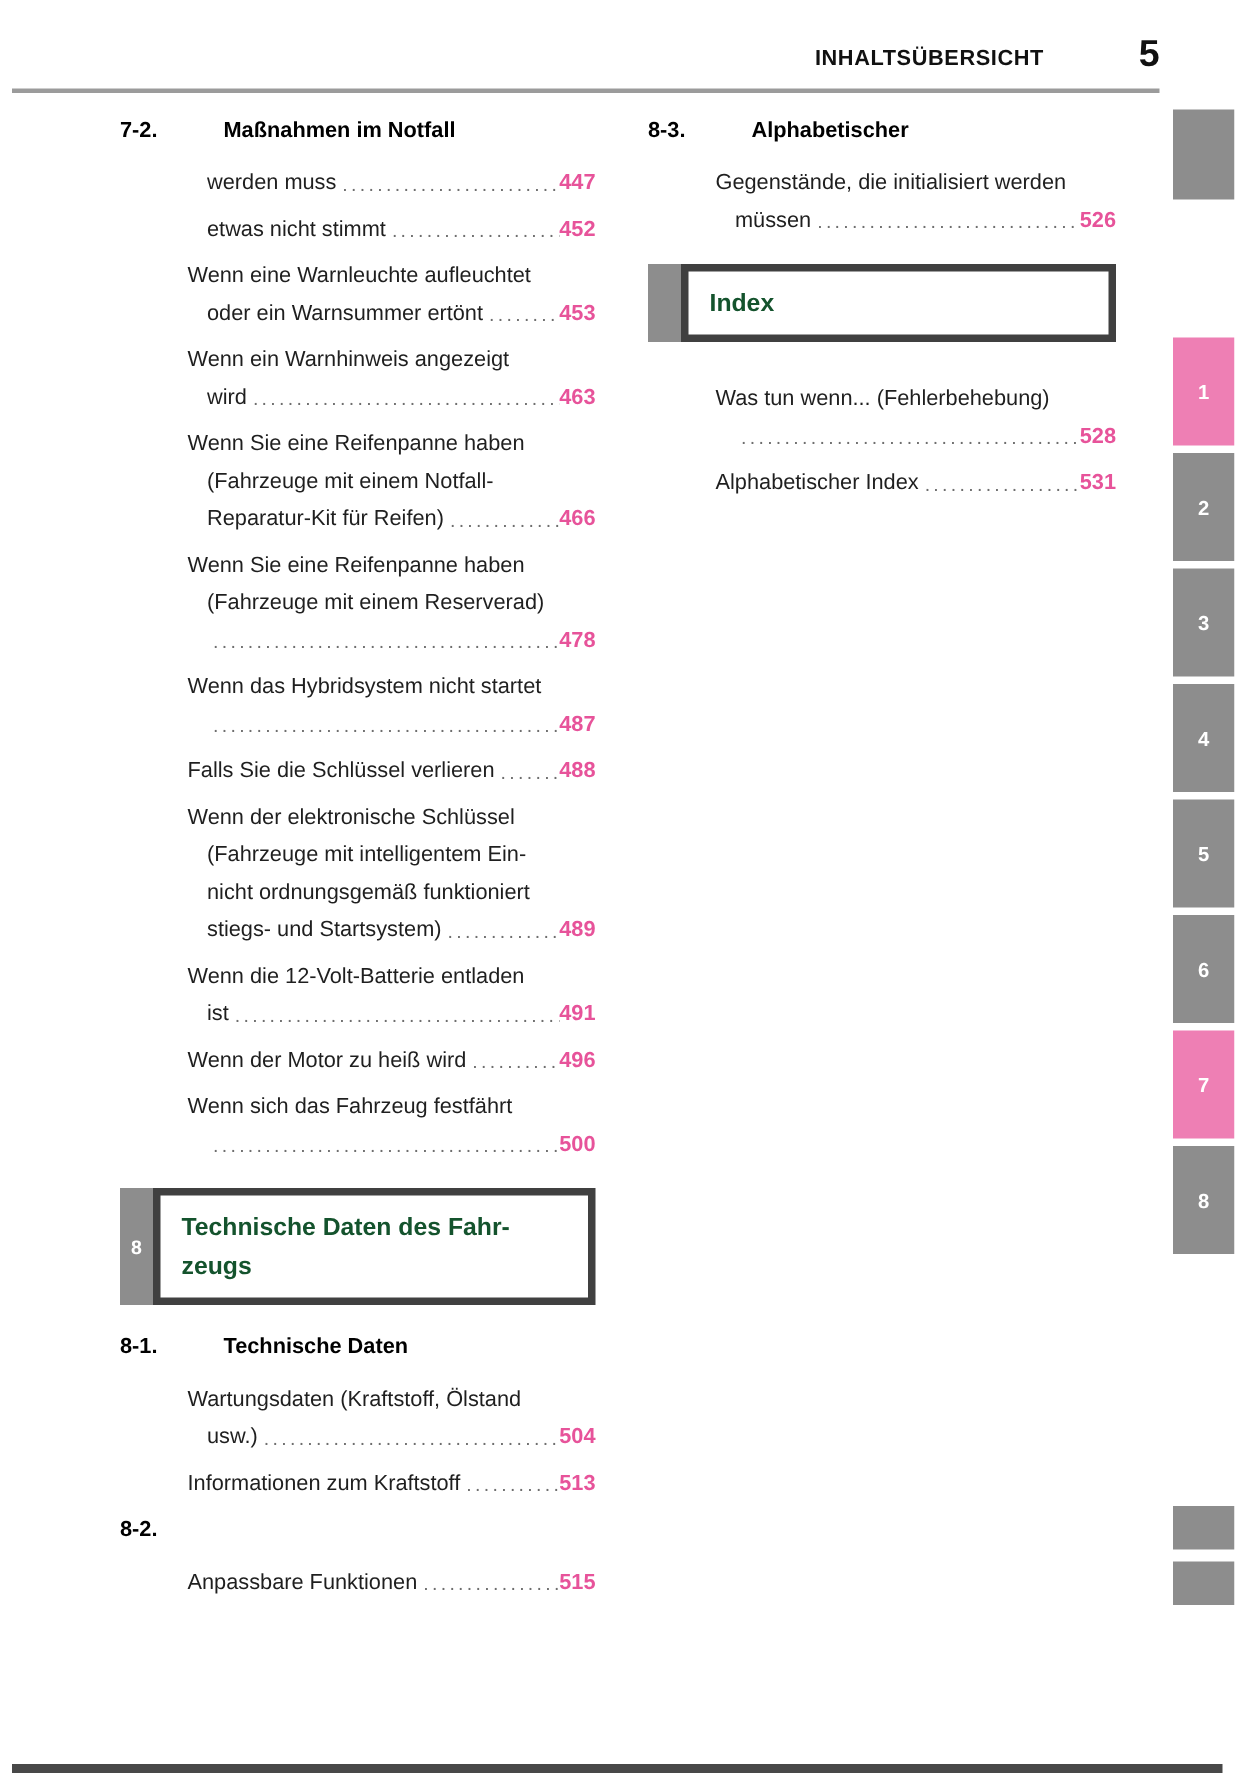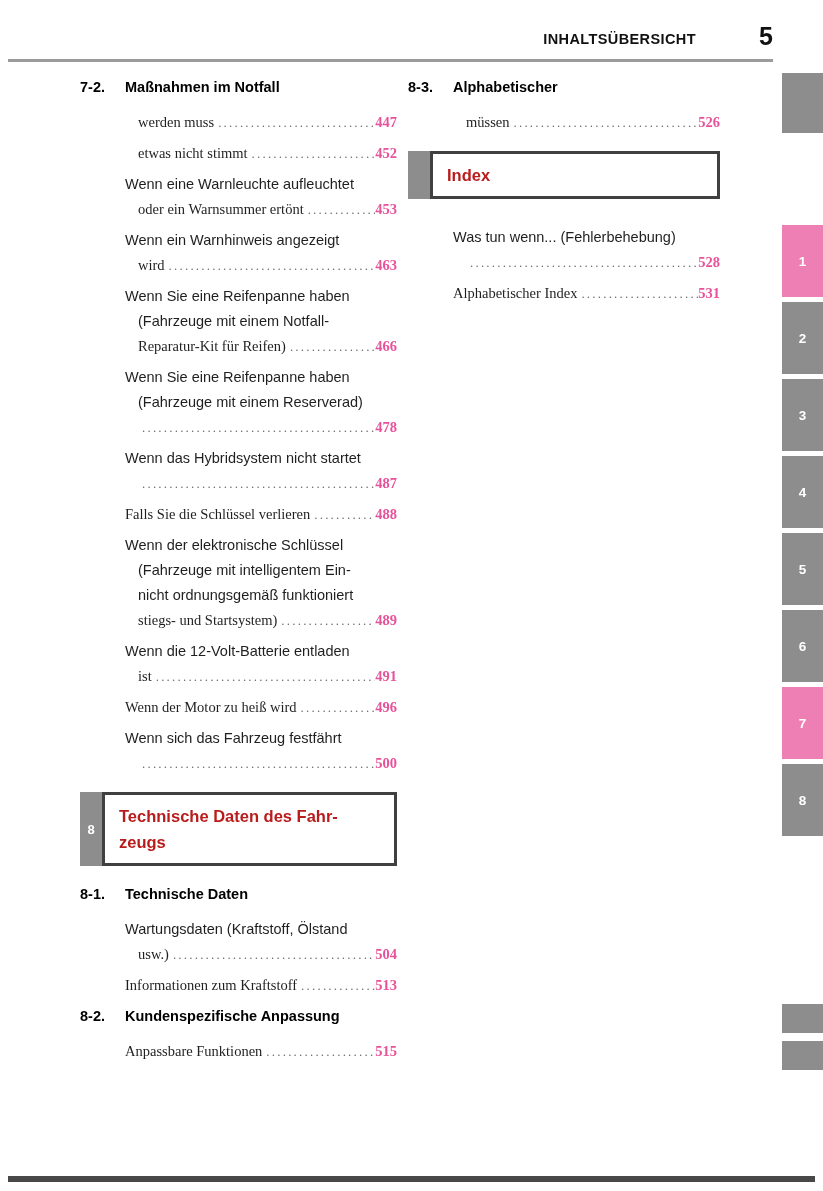--- a/index.html
+++ b/index.html
@@ -19,48 +19,48 @@
   .top-rule {
     position:absolute; top:59px; left:8px; width:765px; height:3px;
     background:var(--rule-gray,#9b9b9b);
   }
   .bottom-rule {
     position:absolute; top:1176px; left:8px; width:807px; height:6px;
     background:var(--rule-dark,#484848);
   }
   .col { position:absolute; top:75px; }
   .col-left  { left:80px;  width:317px; }
-  .col-right { left:408px; width:312px; }
+  .col-right { left:432px; width:312px; }
 
   .heading {
     display:flex; font-weight:bold; font-size:14.5px; line-height:25px;
-    color:#000; margin:0 0 10px 0;
+    color:#000; margin:0 0 10px 0;gap:24px;
   }
   .heading .num { width:45px; flex:none; }
   .entry { margin:0 0 6px 45px; font-size:14.5px; line-height:25px; }
   .entry .line { white-space:nowrap; }
   .entry .line.cont { padding-left:13px; }
-  .entry .line.last { display:flex; align-items:flex-start;font-family:Liberation Serif, serif; }
+  .entry .line.last { display:flex; align-items:flex-start; }
   .entry .txt { flex:none; white-space:nowrap; }
   .dots {
     flex:1 1 auto; min-width:0; overflow:hidden; white-space:nowrap;
     color:var(--dots,#6e6e6e); letter-spacing:2.2px; font-size:13px;
     padding:0 3px 0 4px;
   }
   .pg { flex:none; font-weight:bold; color:var(--pink,#e7539a); }
 
   .chapter-box { display:flex; align-items:stretch; margin:16px 0 14px 0; }
   .col-right .chapter-box { margin:16px 0 26px 0; }
   .cb-tab {
     width:22px; flex:none; background:var(--tab-gray,#8d8d8d); color:#fff;
     display:flex; align-items:center; justify-content:center;
     font-size:13px; font-weight:bold;
   }
   .cb-body {
-    flex:1; border:3px solid #404040; background:#fff; color:#b91c1c;
+    flex:1; border:5px solid #404040; background:#fff; color:#14532d;
     padding:8px 14px; font-weight:bold; font-size:16.5px; line-height:26px;
   }
   .heading + .entry { margin-top:0; }
   .chapter-box + .heading { margin-top:16px; }
 
   .side-tab {
     position:absolute; left:782px; width:41px;
     background:var(--tab-gray,#8d8d8d); color:#fff;
     display:flex; align-items:center; justify-content:center;
     font-size:13.5px; font-weight:bold;
@@ -197,36 +197,36 @@
       </div>
       <div class="entry">
         <div class="line last">
           <span class="txt">Informationen zum Kraftstoff</span>
           <span class="dots">................................................................................................................................................................</span>
           <span class="pg">513</span>
         </div>
       </div>
       <div class="heading">
         <span class="num">8-2.</span>
-        <span class="ttl">Kundenspezifische Anpassung</span>
       </div>
       <div class="entry">
         <div class="line last">
           <span class="txt">Anpassbare Funktionen</span>
           <span class="dots">................................................................................................................................................................</span>
           <span class="pg">515</span>
         </div>
       </div>
     </div>
   <div class="col col-right">
       <div class="heading">
         <span class="num">8-3.</span>
         <span class="ttl">Alphabetischer</span>
       </div>
       <div class="entry">
+        <div class="line">Gegenstände, die initialisiert werden</div>
         <div class="line cont last">
           <span class="txt">müssen</span>
           <span class="dots">................................................................................................................................................................</span>
           <span class="pg">526</span>
         </div>
       </div>
       <div class="chapter-box">
         <div class="cb-tab"></div>
         <div class="cb-body">
           <div class="cb-line">Index</div>

